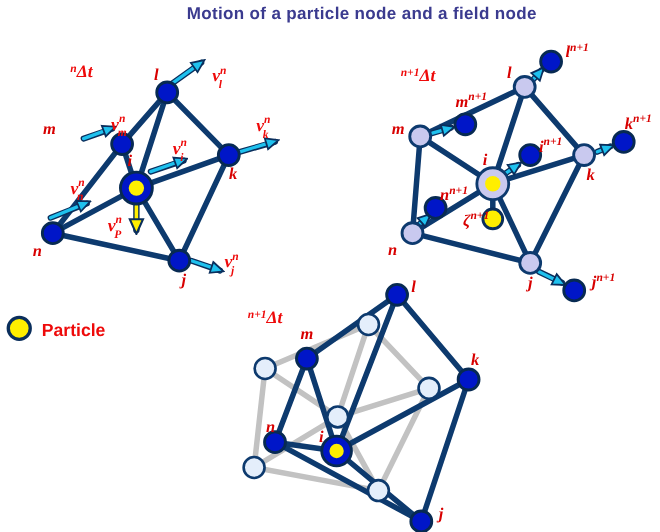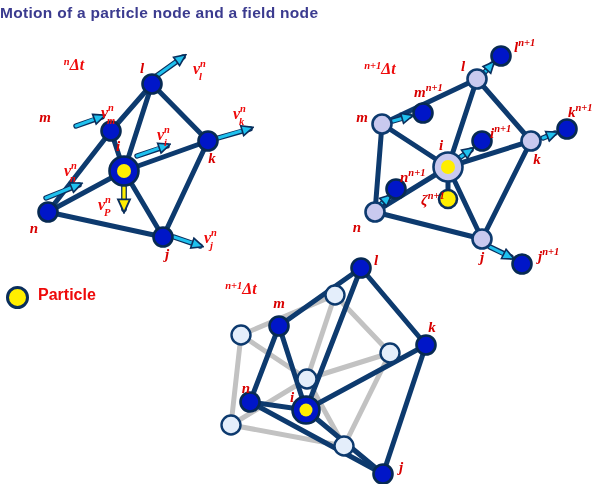--- a/index.html
+++ b/index.html
@@ -1,21 +1,21 @@
 <!DOCTYPE html>
 <html><head>
 <meta charset="utf-8">
 <style>
   html,body{margin:0;padding:0;background:#ffffff;}
   .canvas{position:relative;width:600px;height:484px;background:#ffffff;overflow:hidden;
           font-family:"Liberation Sans",sans-serif;}
-  .title{position:absolute;left:0;top:4px;width:488px;text-align:left;
+  .title{position:absolute;left:0;top:4px;width:488px;text-align:right;
          font-weight:bold;font-size:15.5px;letter-spacing:.3px;color:#3b3b8f;}
   .legend{position:absolute;left:6px;top:286px;}
-  .legend-row{display:flex;align-items:flex-start;margin-bottom:6px;height:24px;}
+  .legend-row{display:flex;align-items:flex-end;margin-bottom:6px;height:24px;}
   .swatch{width:17px;height:17px;border-radius:50%;border:3.5px solid #0a2e5c;margin-right:9px;}
   .swatch.yellow{background:#ffee00;}
   .swatch.blue{background:#0016c8;}
   .legend-label{font-weight:bold;font-size:16px;color:#ee0a0a;}
   svg{position:absolute;left:0;top:0;}
   
   .e{stroke:#0d3a6e;stroke-width:5;stroke-linecap:round;}
   .ge{stroke:#c2c2c2;stroke-width:5;stroke-linecap:round;}
   
   .fn{fill:#0016c8;stroke:#072a52;stroke-width:2.6;}   

